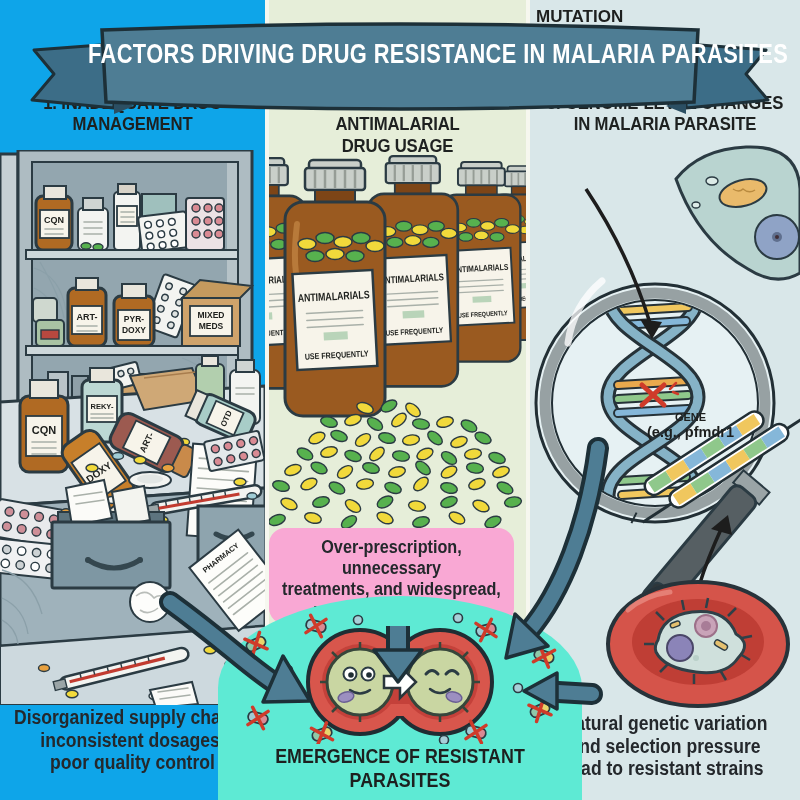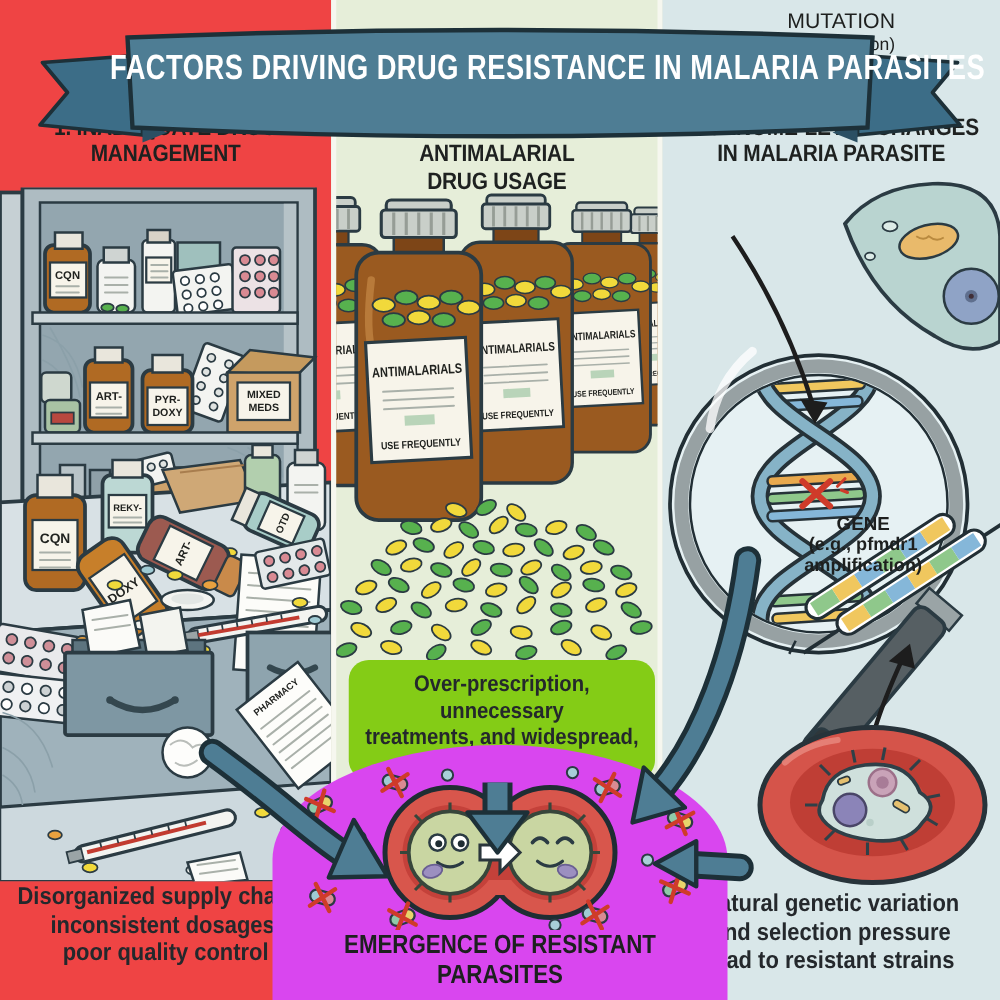--- a/index.html
+++ b/index.html
@@ -1,40 +1,40 @@
 <!DOCTYPE html>
 <html><head>
 <meta charset="utf-8">
 <style>
   *{margin:0;padding:0;box-sizing:border-box}
   html,body{background:#fff}
   #canvas{position:relative;width:800px;height:800px;overflow:hidden;
     font-family:"Liberation Sans","DejaVu Sans",sans-serif;background:#ece4d4}
   svg{font-family:"Liberation Sans","DejaVu Sans",sans-serif;display:block}
   .col{position:absolute;top:0;height:800px}
-  #col1{left:0;width:265px;background:#ef4444}
+  #col1{left:0;width:265px;background:#0ea5e9}
   #col2{left:265px;width:265px;background:#e6eed9;border-left:4px solid #f6f7ef;border-right:4px solid #f6f7ef}
   #col3{left:530px;width:270px;background:#d9e7e9}
   .abs{position:absolute}
   .heading{position:absolute;left:0;width:100%;text-align:center;font-weight:bold;
     color:#1e2120;font-size:19px;line-height:1.12;transform:scaleX(.88);transform-origin:center;letter-spacing:-.2px}
   .caption{position:absolute;left:0;width:100%;text-align:center;font-weight:bold;
     color:#24282c;font-size:19.5px;line-height:1.16;transform:scaleX(.9);transform-origin:center}
   #banner-text{position:absolute;left:0;top:38px;width:800px;text-align:center;color:#fff;
     font-weight:bold;font-size:28px;letter-spacing:.5px;white-space:nowrap;transform:scaleX(.78);transform-origin:center}
-  #mutation-label{position:absolute;left:6px;top:7px;width:180px;text-align:right;color:#1d1f1e;font-weight:normal}
+  #mutation-label{position:absolute;left:6px;top:7px;width:180px;text-align:left;color:#1d1f1e;font-weight:bold}
   #mutation-label .l1{font-size:17px}
   #mutation-label .l2{font-size:14px}
   #dup-label{position:absolute;left:78px;top:411px;width:165px;text-align:center;color:#1d1f1e;font-weight:bold;line-height:1.15}
-  #dup-label .l1{font-size:15px}
+  #dup-label .l1{font-size:11px}
   #dup-label .l2{font-size:14.5px;font-weight:bold}
   #dup-label .it{}
-  #bubble2{position:absolute;left:10px;top:528px;width:245px;height:96px;background:#84cc16;border-radius:16px}
+  #bubble2{position:absolute;left:0;top:528px;width:245px;height:96px;background:#f9a8d4;border-radius:16px}
   #bubble2 .caption{position:static;padding-top:9px;font-size:18px}
-  #footer-bubble{position:absolute;left:218px;top:596px;width:364px;height:204px;background:#d946ef;
+  #footer-bubble{position:absolute;left:218px;top:596px;width:364px;height:204px;background:#5eead4;
     border-radius:50% 50% 0 0 / 45% 45% 0 0}
   #footer-title{position:absolute;left:0;top:148px;width:100%;text-align:center;font-weight:bold;
     color:#1d201f;font-size:21px;transform:scaleX(.85);transform-origin:center}
   #arrows,#banner-svg{position:absolute;left:0;pointer-events:none}
   
   .ln1{stroke:#2b3b43;stroke-width:1.4}.ln2{stroke:#2b3b43;stroke-width:2}
   .ln25{stroke:#2b3b43;stroke-width:2.5}.ln3{stroke:#2b3b43;stroke-width:3}
   .nf{fill:none}.web{fill:none;stroke:#8ba0a9;stroke-width:1.3}
   .tl{stroke:#a9b0a9;stroke-width:1.6;stroke-linecap:round}
   .amber{fill:#b06a23}.lab{fill:#f7f4ea;stroke:#2b3b43;stroke-width:1.8}
@@ -542,21 +542,20 @@
     </svg>
 
     <div id="mutation-label">
       <div class="l1">MUTATION</div>
       <div class="l2">(e.g., k13 mutation)</div>
     </div>
 
     <div id="dup-label">
       <div class="l1">GENE</div>
       <div class="l2"><span>(e.g.,</span> <span class="it">pfmdr1</span></div>
-      <div class="l2">amplification)</div>
     </div>
 
     <svg class="abs" style="top:578px;left:70px" width="196" height="136" viewBox="0 0 196 136">
       <g>
         <ellipse cx="98" cy="66" rx="90" ry="62" fill="#d5544a" stroke="#27333a" stroke-width="4"></ellipse>
         <ellipse cx="98" cy="64" rx="66" ry="43" fill="#bf3e35"></ellipse>
         <ellipse cx="98" cy="62" rx="42" ry="25" fill="#ca473d"></ellipse>
         <path d="M28,32 a70,50 0 0 1 42,-18" class="nf" stroke="#e98a7f" stroke-width="5" stroke-linecap="round" opacity="0.8"></path>
       </g>
       <g transform="translate(44,22)">

